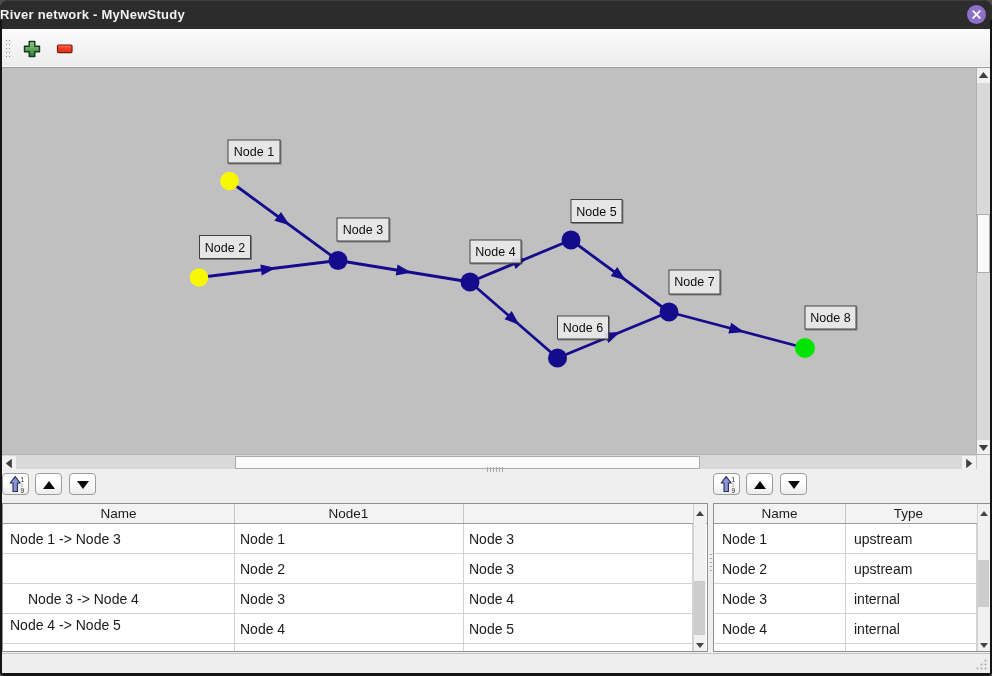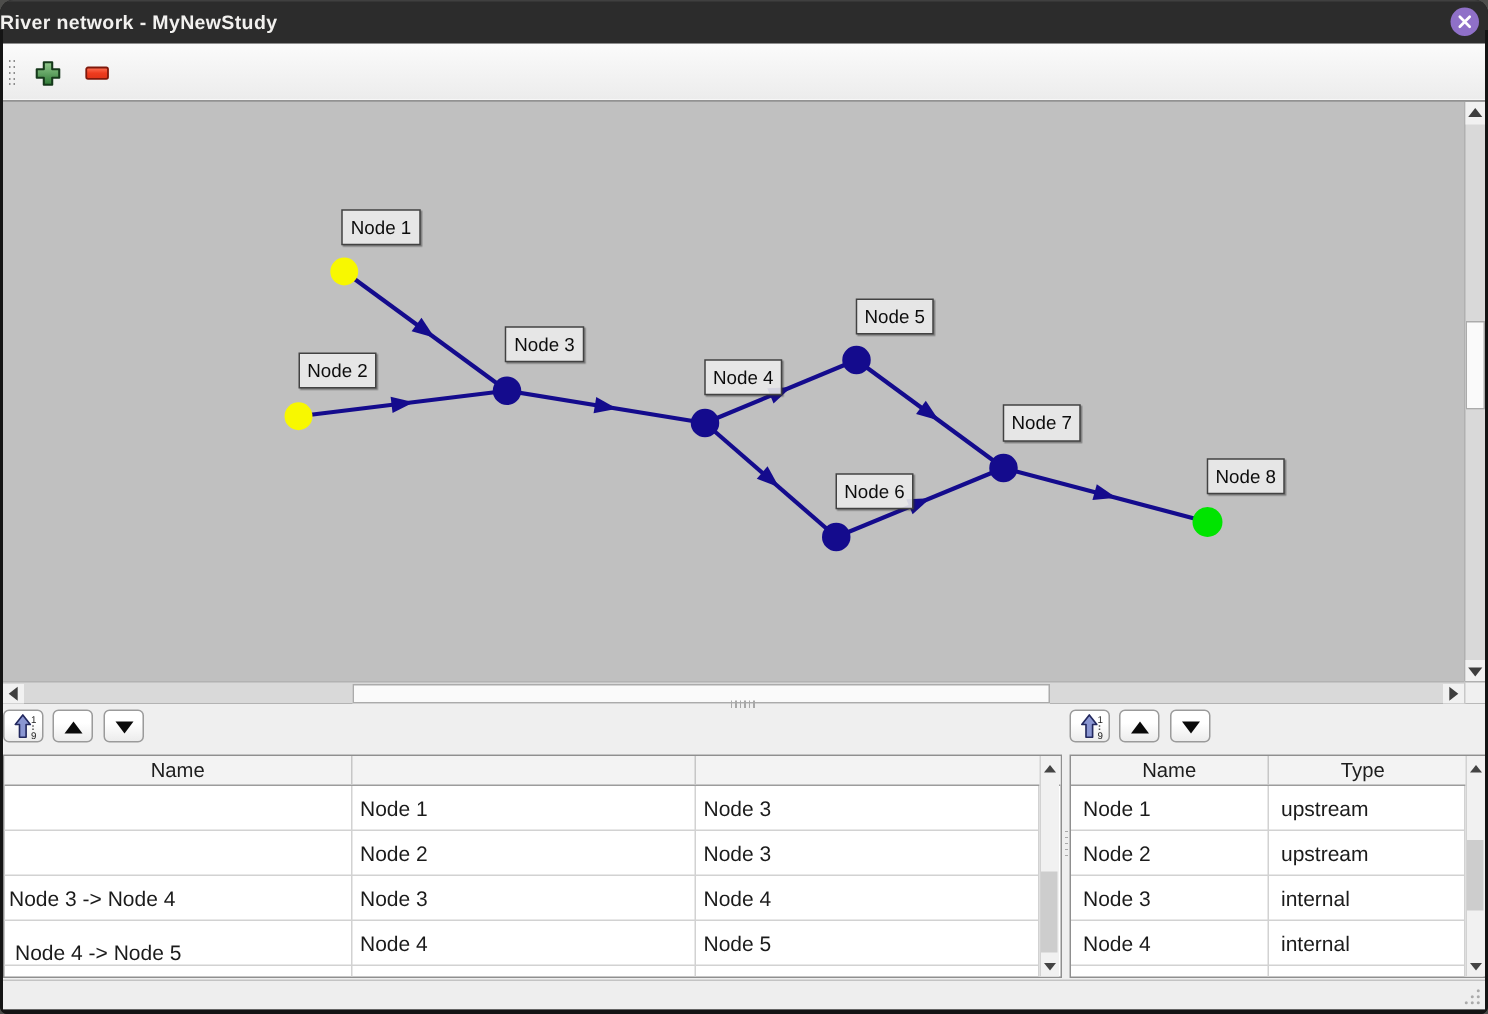--- a/index.html
+++ b/index.html
@@ -189,35 +189,37 @@
     </div>
   <div class="abs btn" style="left:780px;">
       <div class="tri-d"></div>
     </div>
 
   <div class="abs tbl" style="left:2px; width:706px; height:149px;">
     <div class="abs thead" style="width:704px;"></div>
     <div class="abs hsep" style="left:231px;"></div>
     <div class="abs hsep" style="left:460px;"></div>
     <div class="abs hlab" style="left:0; width:231px;">Name</div>
+    <div class="abs hlab" style="left:231px; width:229px;">Node1</div>
     <div class="abs vsep" style="left:231px; top:20px; height:127px;"></div>
     <div class="abs vsep" style="left:460px; top:20px; height:127px;"></div>
     <div class="abs vsep" style="left:689px; top:20px; height:127px;"></div>
     <div class="abs row" style="left:0; top:20px; width:689px;"></div>
     <div class="abs row" style="left:0; top:50px; width:689px;"></div>
     <div class="abs row" style="left:0; top:80px; width:689px;"></div>
     <div class="abs row" style="left:0; top:110px; width:689px;"></div>
+    <div class="abs cell" style="left:7px; top:20px;">Node 1 -&gt; Node 3</div>
     <div class="abs cell" style="left:237px; top:20px;">Node 1</div>
     <div class="abs cell" style="left:466px; top:20px;">Node 3</div>
     <div class="abs cell" style="left:237px; top:50px;">Node 2</div>
     <div class="abs cell" style="left:466px; top:50px;">Node 3</div>
-    <div class="abs cell" style="left:3px; top:80px;">Node 3 -&gt; Node 4</div>
+    <div class="abs cell" style="left:25px; top:80px;">Node 3 -&gt; Node 4</div>
     <div class="abs cell" style="left:237px; top:80px;">Node 3</div>
     <div class="abs cell" style="left:466px; top:80px;">Node 4</div>
-    <div class="abs cell" style="left:7px; top:116px;">Node 4 -&gt; Node 5</div>
+    <div class="abs cell" style="left:7px; top:106px;">Node 4 -&gt; Node 5</div>
     <div class="abs cell" style="left:237px; top:110px;">Node 4</div>
     <div class="abs cell" style="left:466px; top:110px;">Node 5</div>
 
     <div class="abs tsb" style="left:690px; top:0; height:147px;"></div>
     <div class="abs" style="left:691px; top:2px;"><svg width="12" height="12">
           <polygon points="6,3 10,8 2,8" fill="#444"></polygon>
         </svg></div>
     <div class="abs" style="left:691px; top:133px;"><svg width="12" height="12">
           <polygon points="6,9 10,4 2,4" fill="#444"></polygon>
         </svg></div>

